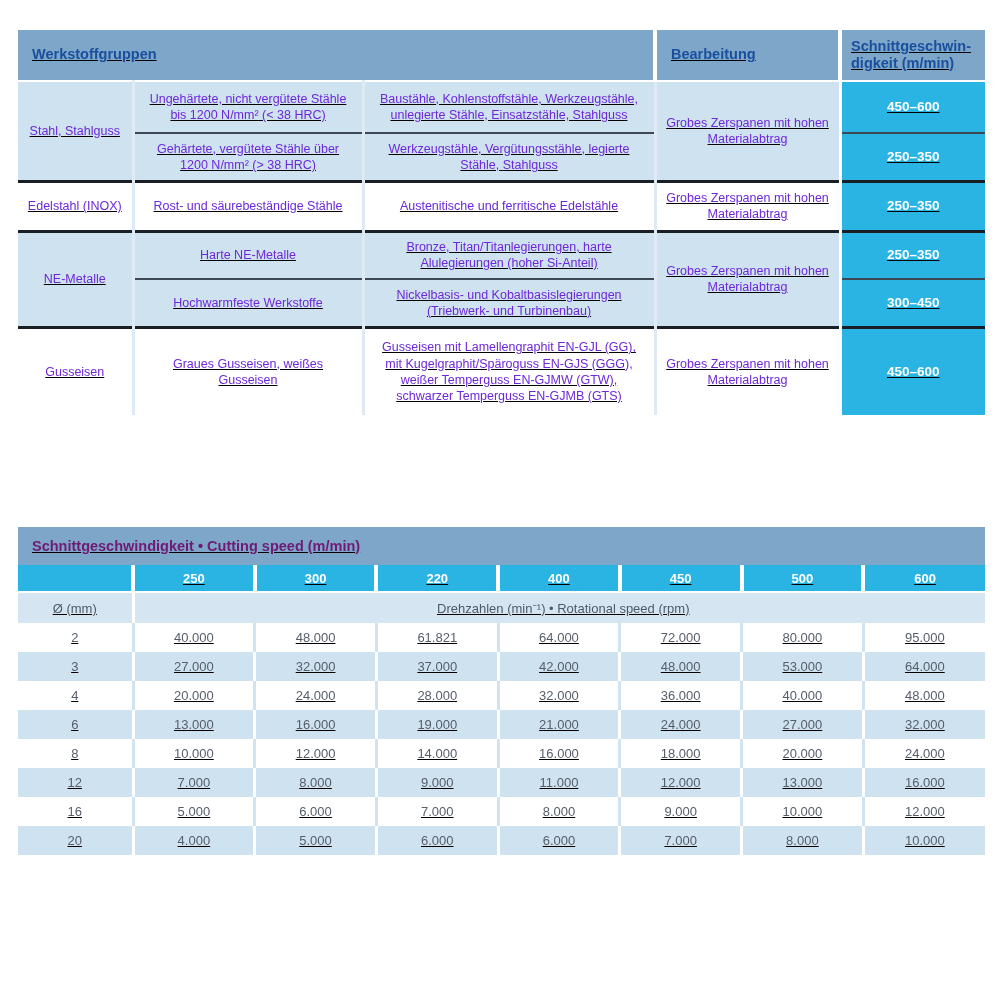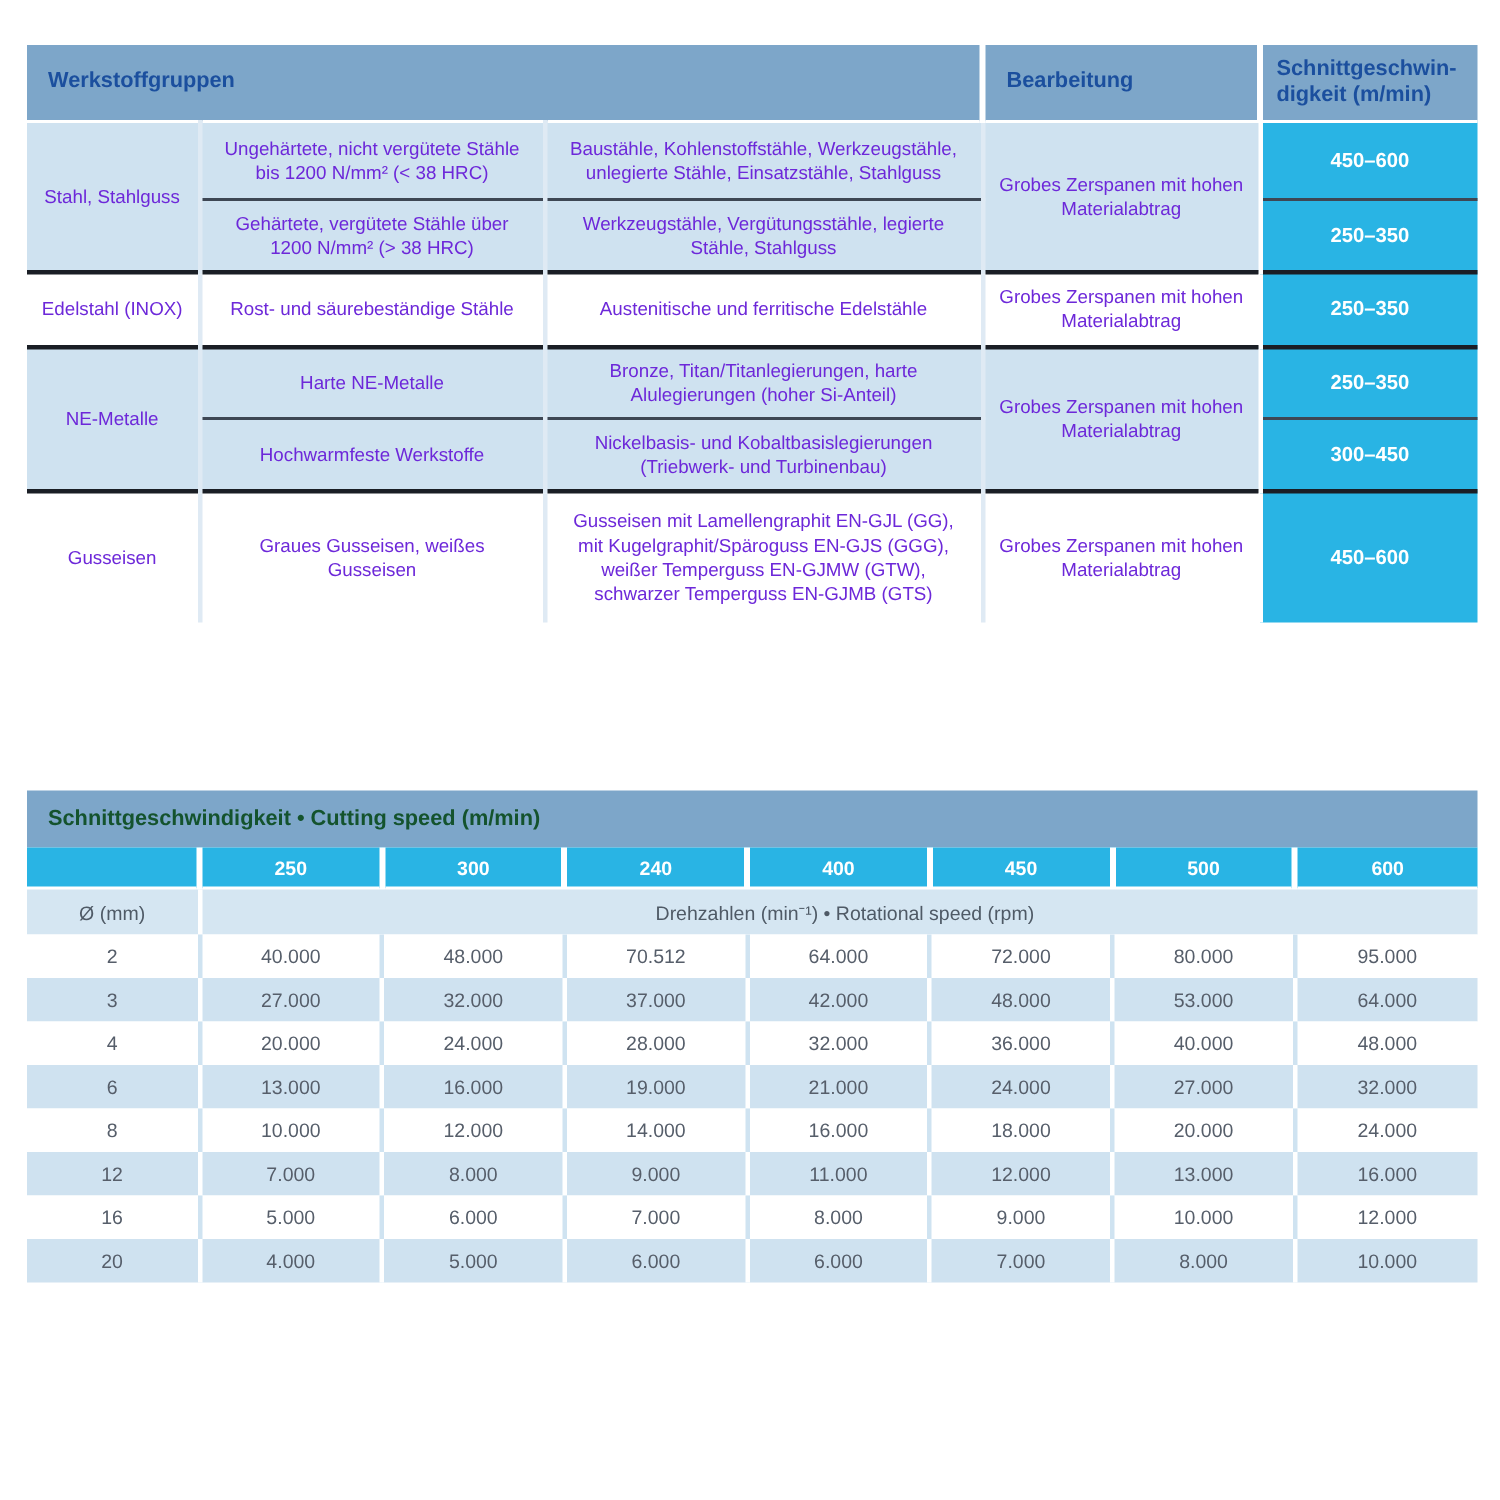--- a/index.html
+++ b/index.html
@@ -1,20 +1,20 @@
 <!DOCTYPE html>
 <html><head>
 <meta charset="utf-8">
 <style>
   html,body{margin:0;padding:0;background:#ffffff;}
   body{width:1000px;height:1000px;font-family:"Liberation Sans",sans-serif;}
   .page{position:relative;width:1000px;height:1000px;background:#ffffff;overflow:hidden;}
 
   
-  table{border-collapse:collapse;table-layout:fixed;}
+  table{border-collapse:collapse;table-layout:fixed;text-decoration:underline;}
   .t1{position:absolute;top:30px;left:18px;width:967px;}
   .t1 th{background:#7da6c9;color:#1b4f9e;font-weight:bold;font-size:14.5px;
          vertical-align:middle;height:46px;line-height:1.2;}
   .t1 th.hleft{text-align:left;padding-left:14px;}
   .t1 th.hmach{text-align:left;padding-left:14px;border-left:4px solid #ffffff;}
   .t1 th.hspeed{text-align:left;padding:2px 19px 2px 9px;border-left:4px solid #ffffff;}
   .t1 td{font-size:12.5px;color:#6d28d9;text-align:center;vertical-align:middle;
          padding:3px 8px;line-height:1.3;}
   .t1 tr.tint td{background:#cfe2f0;}
   .t1 tr.plain td{background:#ffffff;}
@@ -22,21 +22,21 @@
   .t1 td.c-speed{background:#29b4e4 !important;color:#ffffff;font-weight:bold;
                  font-size:13.5px;border-left:3px solid #ffffff;}
   .t1 tr.gstart td{border-top:2px solid #ffffff;}
   .t1 tr.sub td{border-top:2px solid #3e4754;}
   .t1 tr.gsep td{border-top:3px solid #1a1e25;}
   .t1 tr.h52{height:52px;} .t1 tr.h48{height:48px;}
   .t1 tr.h50{height:50px;} .t1 tr.h88{height:88px;}
 
   
   .t2{position:absolute;top:527px;left:18px;width:967px;}
-  .t2 th.title{background:#7da6c9;color:#14532d;font-weight:bold;font-size:14.5px;
+  .t2 th.title{background:#7da6c9;color:#701a75;font-weight:bold;font-size:14.5px;
                text-align:left;padding:0 0 0 14px;height:38px;vertical-align:middle;}
   .t2 td.cyan{background:#29b4e4;color:#ffffff;font-weight:bold;font-size:13px;
               text-align:center;height:24px;border-bottom:2px solid #ffffff;}
   .t2 td.cyan + td.cyan{border-left:4px solid #ffffff;}
   .t2 tr.unit td{background:#d5e6f2;height:28px;font-size:13px;color:#4f5a66;
                  vertical-align:middle;}
   .t2 tr.unit td.dia-h{text-align:center;}
   .t2 tr.unit td.rpm-h{text-align:center;padding-left:8px;border-left:3px solid #ffffff;}
   .t2 tbody td{font-size:13px;color:#565e6a;text-align:center;height:27px;
                vertical-align:middle;}
@@ -119,37 +119,37 @@
         <col>
     </colgroup>
     <thead>
       <tr>
         <th colspan="8" class="title">Schnittgeschwindigkeit • Cutting speed (m/min)</th>
       </tr>
       <tr>
         <td class="cyan"></td>
       <td class="cyan">250</td>
           <td class="cyan">300</td>
-          <td class="cyan">240</td>
+          <td class="cyan">220</td>
           <td class="cyan">400</td>
           <td class="cyan">450</td>
           <td class="cyan">500</td>
           <td class="cyan">600</td>
         </tr>
       <tr class="unit">
         <td class="dia-h">Ø (mm)</td>
         <td colspan="7" class="rpm-h">Drehzahlen (min⁻¹) • Rotational speed (rpm)</td>
       </tr>
     </thead>
     <tbody>
         <tr>
           <td>2</td>
           <td>40.000</td>
           <td>48.000</td>
-          <td>70.512</td>
+          <td>61.821</td>
           <td>64.000</td>
           <td>72.000</td>
           <td>80.000</td>
           <td>95.000</td>
         </tr>
         <tr>
           <td>3</td>
           <td>27.000</td>
           <td>32.000</td>
           <td>37.000</td>

